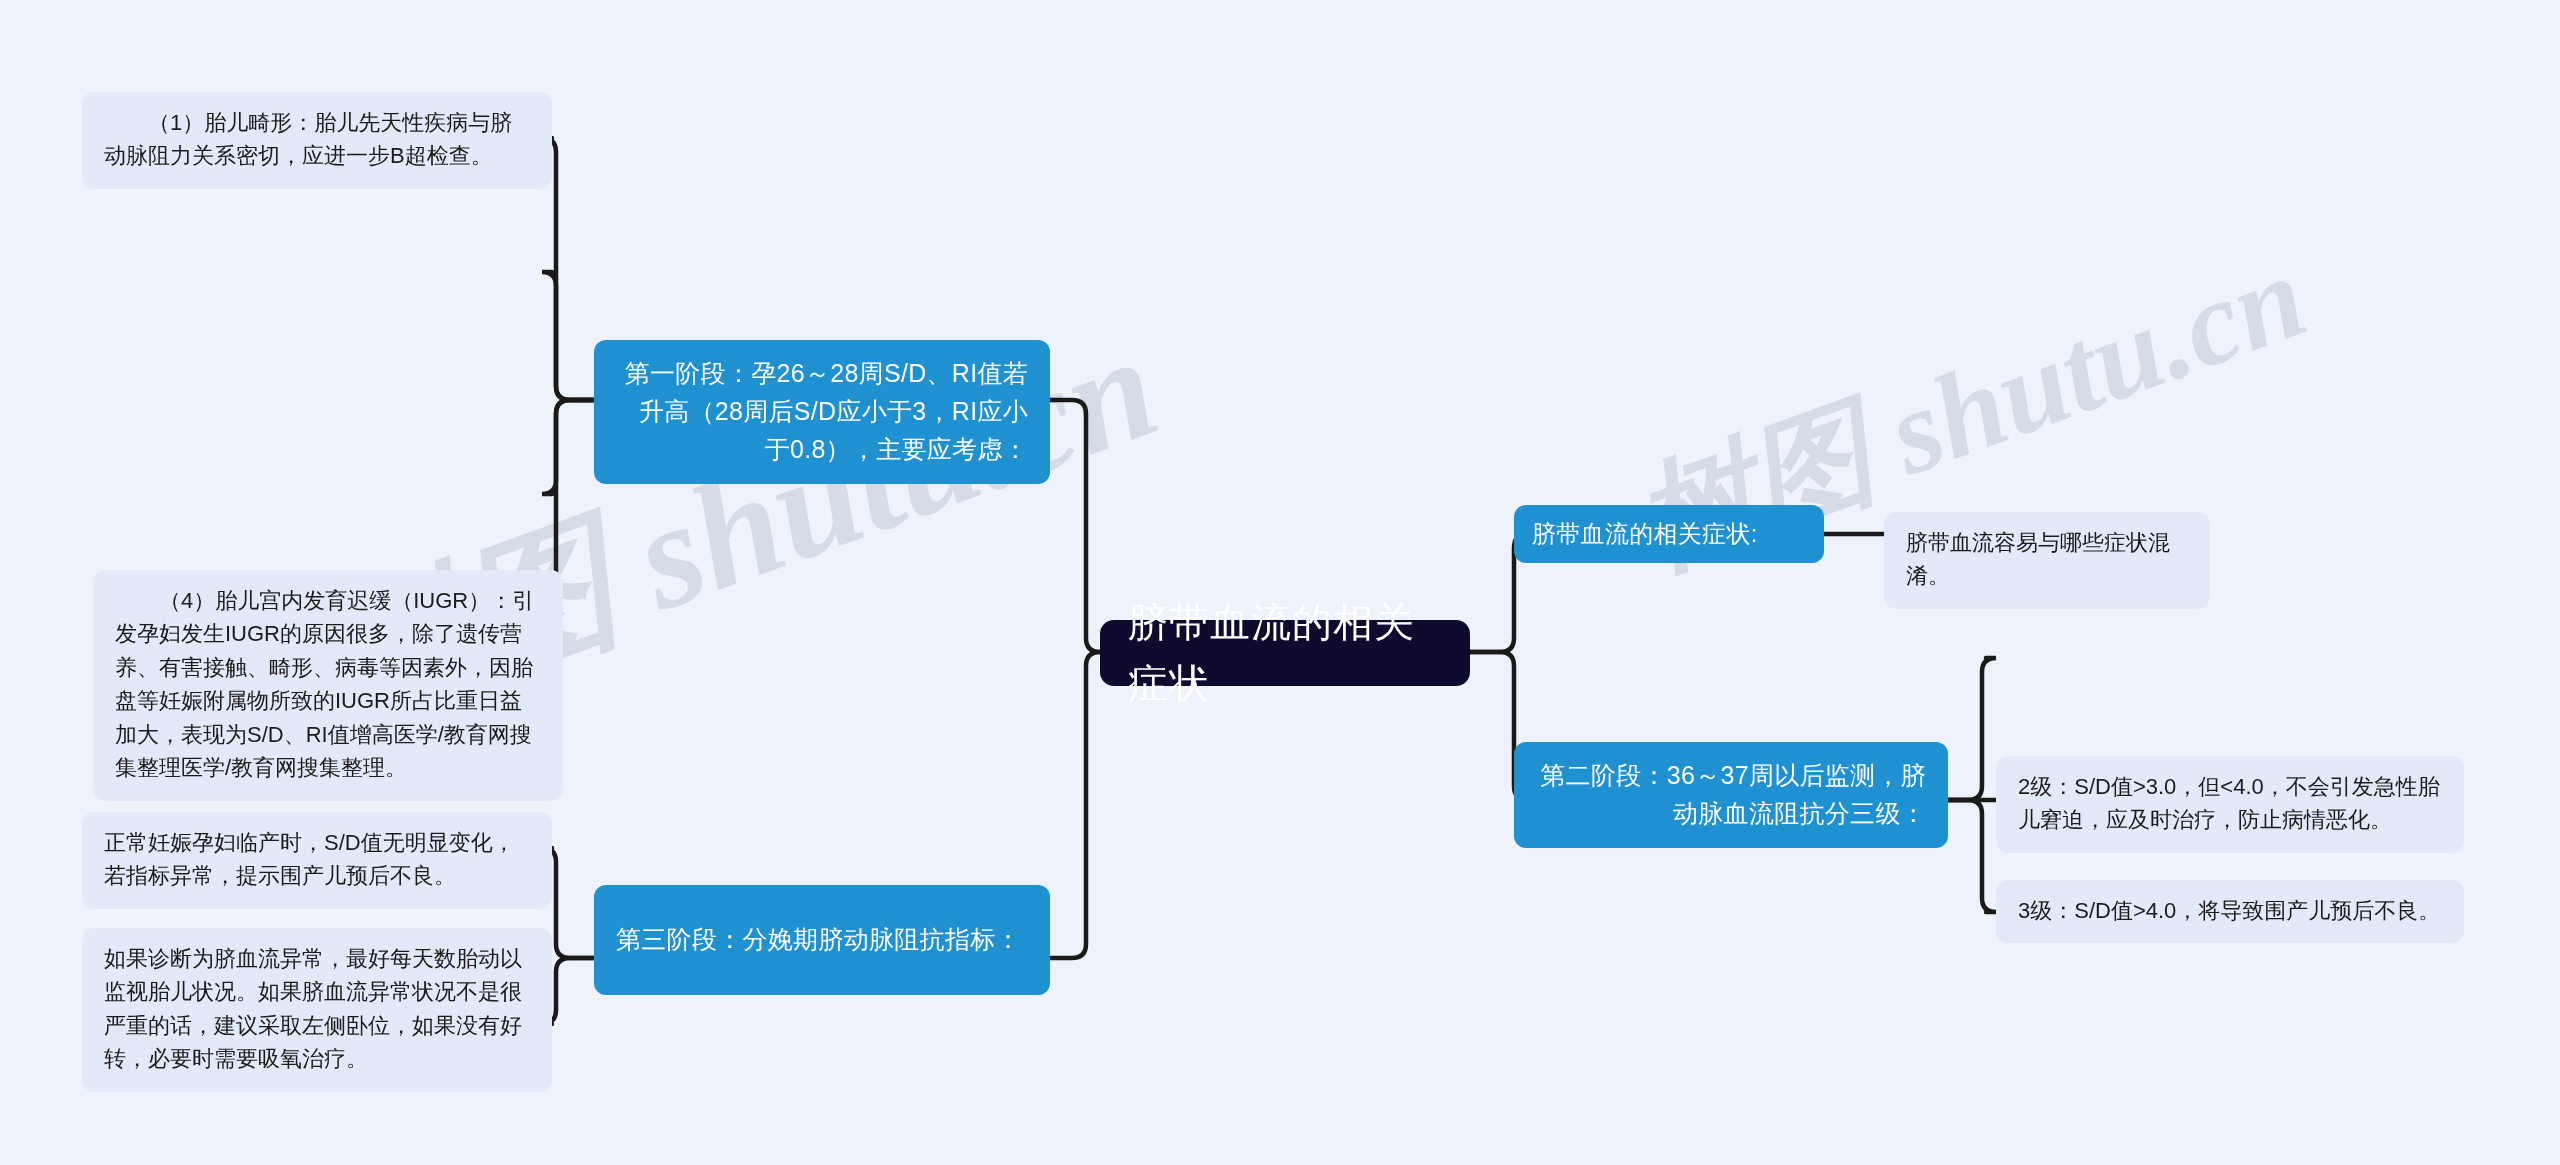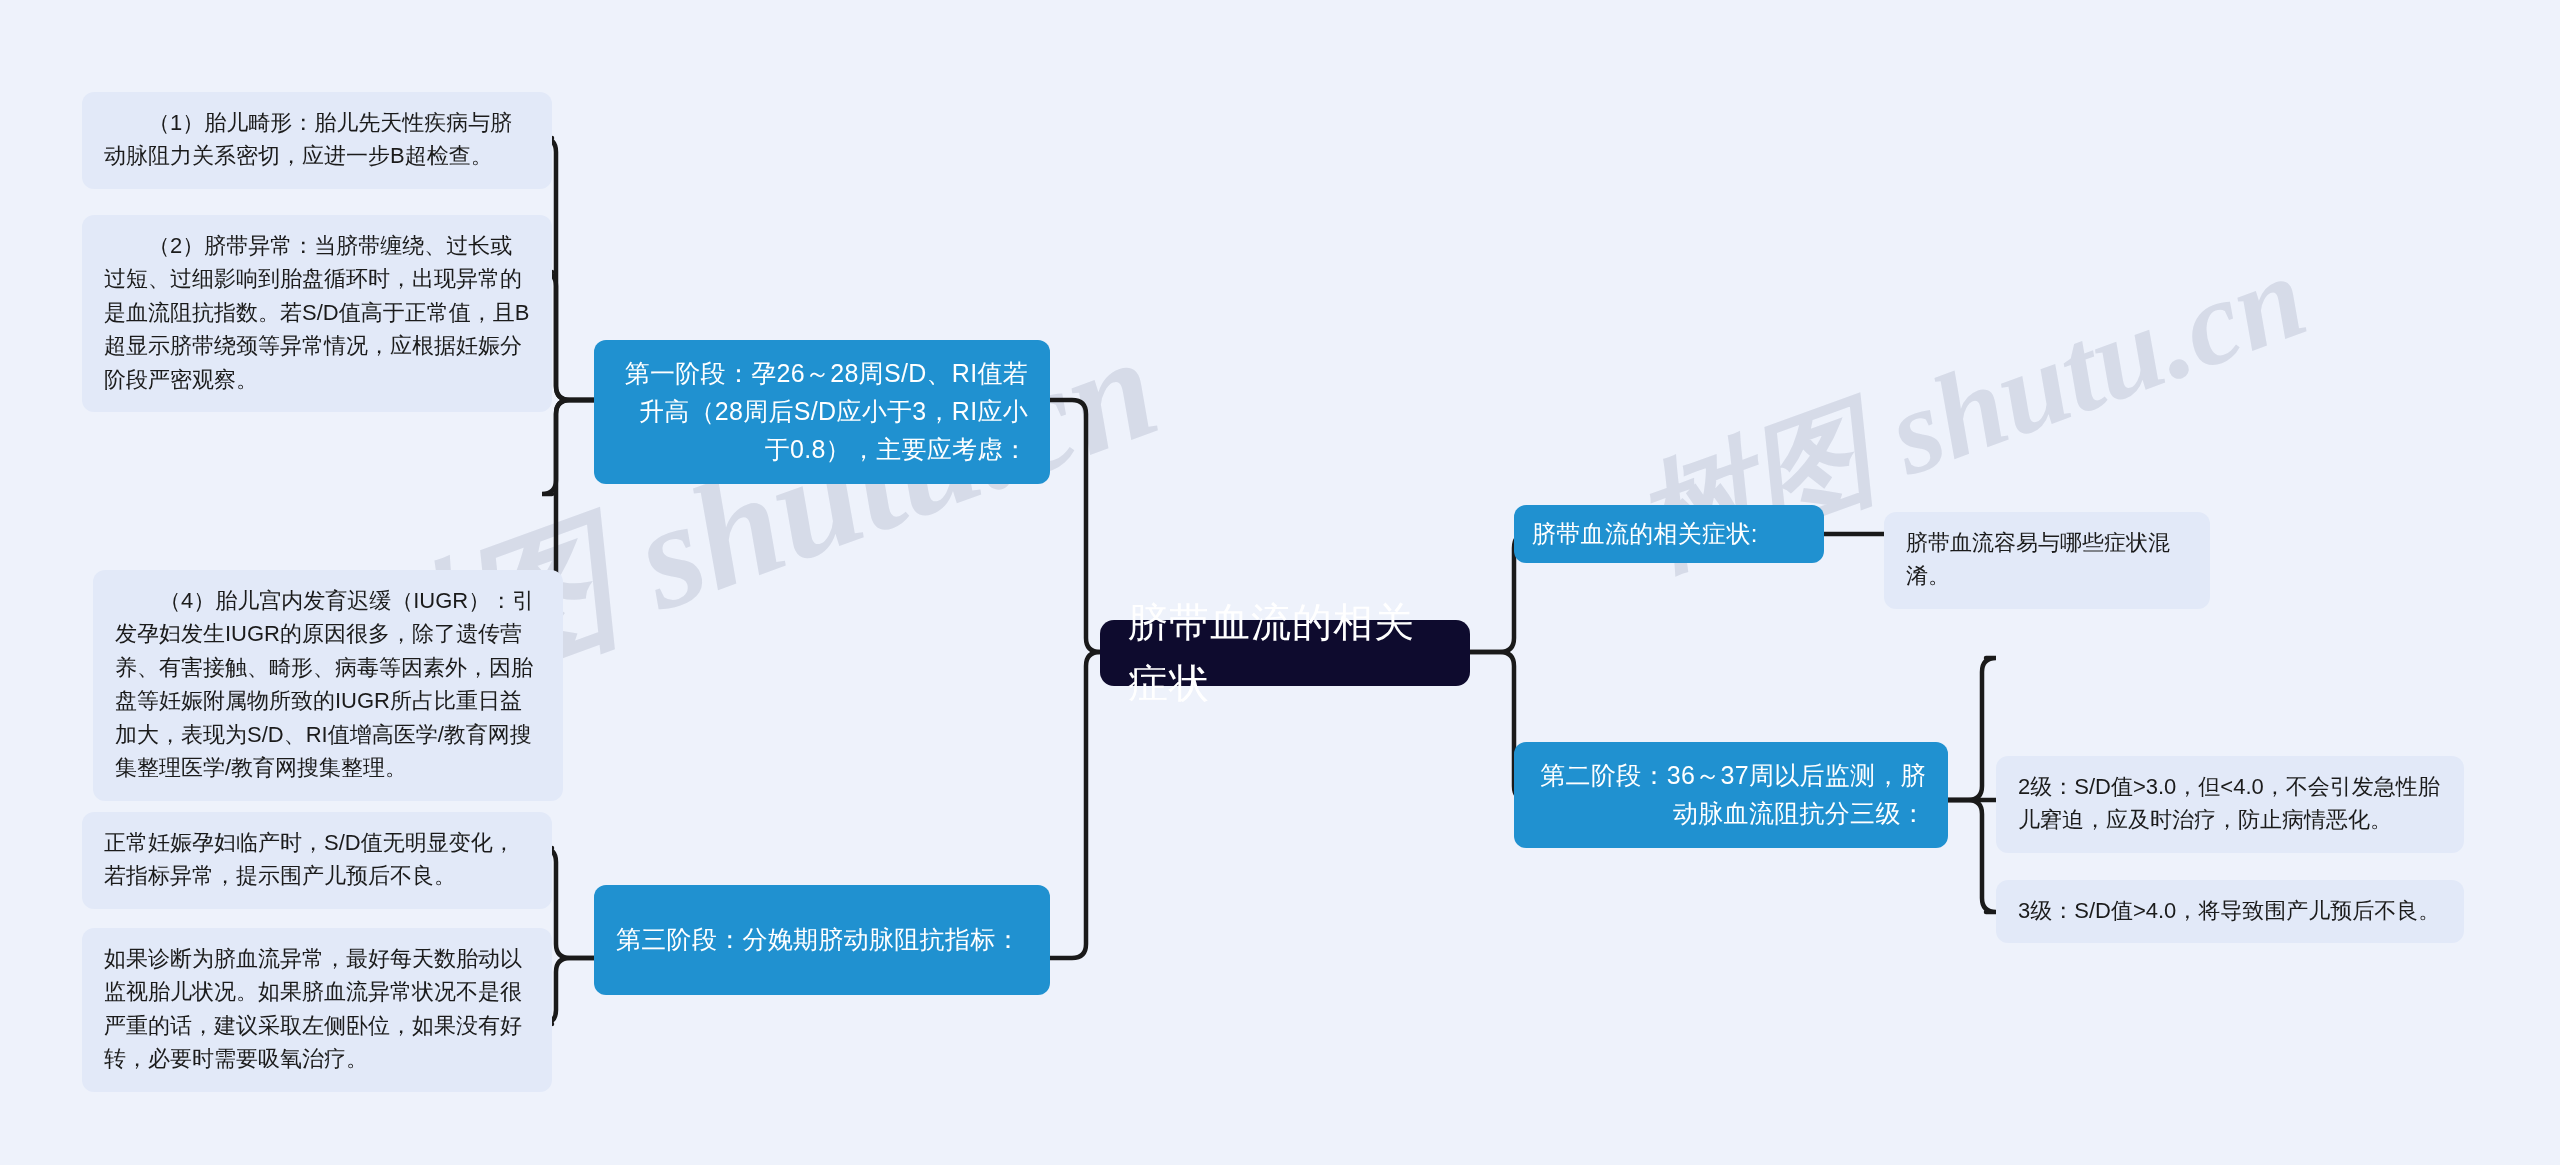--- a/index.html
+++ b/index.html
@@ -99,23 +99,20 @@
       <path d="M1948 800 L1968 800 Q1982 800 1982 786 L1982 672 Q1982 658 1996 658 L1986 658"></path>
       <path d="M1948 800 L1968 800 Q1982 800 1982 800 L1996 800"></path>
       <path d="M1948 800 L1968 800 Q1982 800 1982 814 L1982 898 Q1982 912 1996 912 L1986 912"></path>
     </g>
   </svg>
 
   <div class="node leaf indent" style="left:82px; top:92px; width:470px;">
     <span class="t">（1）胎儿畸形：胎儿先天性疾病与脐动脉阻力关系密切，应进一步B超检查。</span>
   </div>
 
-  <div class="node leaf indent" style="left:82px; top:215px; width:470px;">
-    <span class="t">（2）脐带异常：当脐带缠绕、过长或过短、过细影响到胎盘循环时，出现异常的是血流阻抗指数。若S/D值高于正常值，且B超显示脐带绕颈等异常情况，应根据妊娠分阶段严密观察。</span>
-  </div>
 
 
   <div class="node leaf indent" style="left:93px; top:570px; width:470px;">
     <span class="t">（4）胎儿宫内发育迟缓（IUGR）：引发孕妇发生IUGR的原因很多，除了遗传营养、有害接触、畸形、病毒等因素外，因胎盘等妊娠附属物所致的IUGR所占比重日益加大，表现为S/D、RI值增高医学/教育网搜集整理医学/教育网搜集整理。</span>
   </div>
 
   <div class="node leaf" style="left:82px; top:812px; width:470px;">
     <span class="t">正常妊娠孕妇临产时，S/D值无明显变化，若指标异常，提示围产儿预后不良。</span>
   </div>
 

